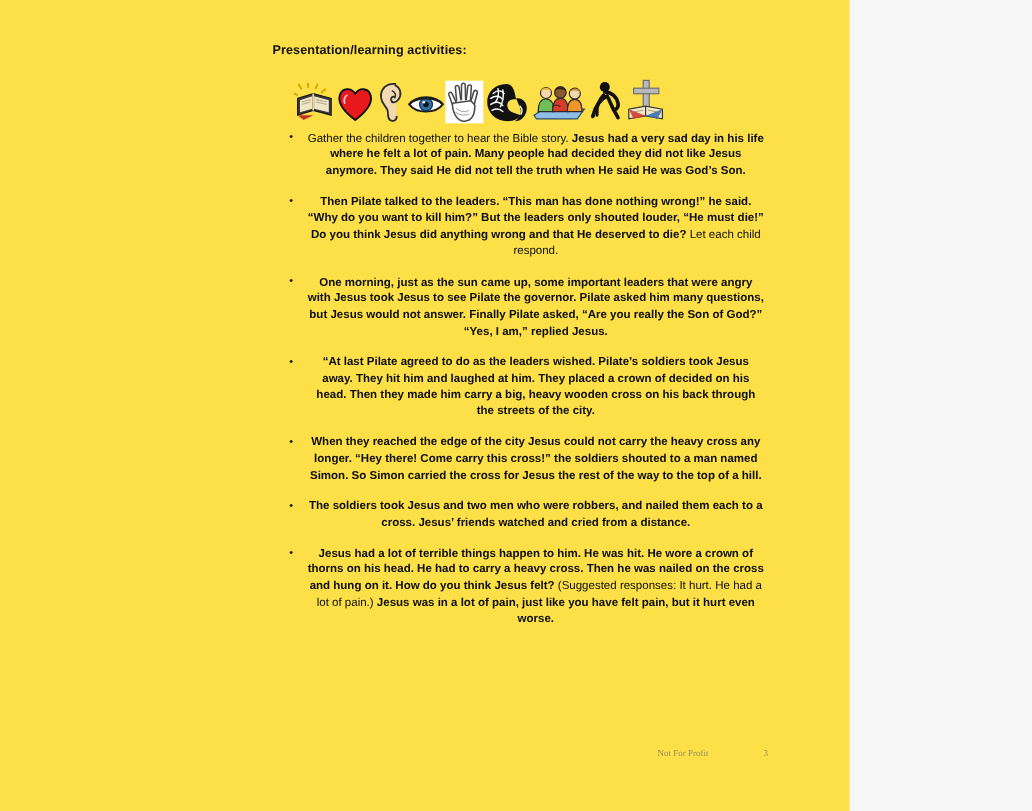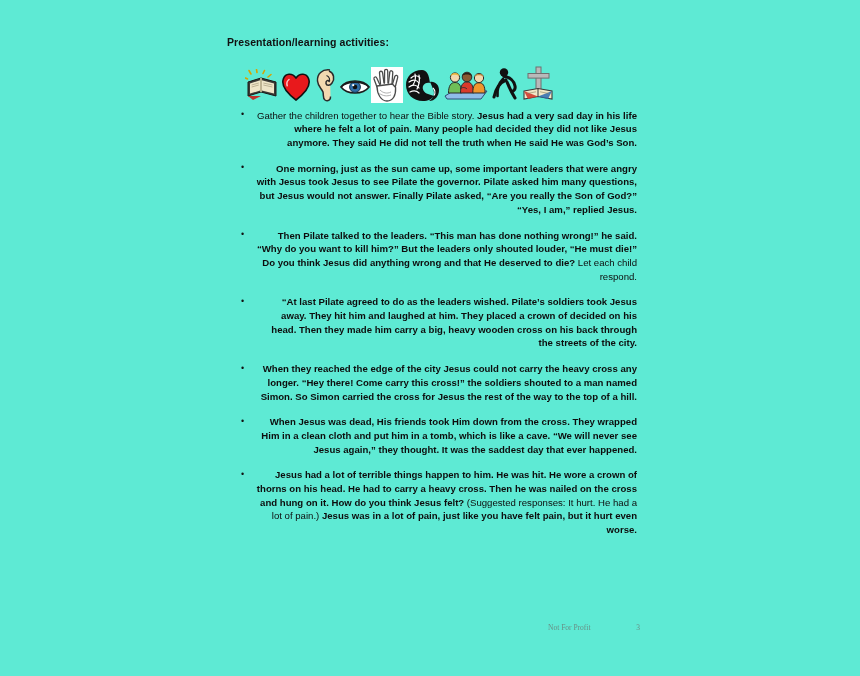--- a/index.html
+++ b/index.html
@@ -11,23 +11,23 @@
     width: 860px;
     height: 676px;
     background: #f7f7f7;
     font-family: "Liberation Sans", sans-serif;
     -webkit-font-smoothing: antialiased;
     overflow: hidden;
   }
 
   .page {
     position: relative;
-    width: 860px;
+    width: 708px;
     height: 676px;
-    background: #5eead4;
+    background: #fde047;
     text-decoration: underline;
   }
 
   .content {
     position: absolute;
     left: 227px;
     top: 36px;
     width: 410px;
   }
 
@@ -60,21 +60,21 @@
     margin: 0;
     padding: 0;
   }
   .bullets li {
     position: relative;
     padding-left: 29px;
     margin-bottom: 12px;
     font-size: 9.6px;
     line-height: 13.7px;
     color: #0d0d0d;
-    text-align: right;
+    text-align: center;
   }
   .bullets li:before {
     content: "\2022";
     position: absolute;
     left: 14px;
     top: -0.5px;
     font-size: 9px;
     color: #111111;
   }
 
@@ -230,25 +230,25 @@
             <line x1="6" y1="28.5" x2="15" y2="26.8"></line>
             <line x1="19" y1="26.8" x2="28" y2="28.5"></line>
           </g>
         </svg>
       </span>
 
     </div>
 
     <ul class="bullets">
         <li><span class="reg">Gather the children together to hear the Bible story. </span><span class="b">Jesus had a very sad day in his life where he felt a lot of pain.  Many people had decided they did not like Jesus anymore.  They said He did not tell the truth when He said He was God’s Son.</span></li>
+        <li><span class="b">Then Pilate talked to the leaders. “This man has done nothing wrong!” he said.  “Why do you want to kill him?” But the leaders only shouted louder, “He must die!” Do you think Jesus did anything wrong and that He deserved to die? </span><span class="reg">Let each child respond.</span></li>
         <li><span class="b">One morning, just as the sun came up, some important leaders that were angry with Jesus took Jesus to see Pilate the governor.  Pilate asked him many questions, but Jesus would not answer.  Finally Pilate asked, “Are you really the Son of God?” “Yes, I am,” replied Jesus.</span></li>
-        <li><span class="b">Then Pilate talked to the leaders. “This man has done nothing wrong!” he said.  “Why do you want to kill him?” But the leaders only shouted louder, “He must die!” Do you think Jesus did anything wrong and that He deserved to die? </span><span class="reg">Let each child respond.</span></li>
         <li><span class="b">  “At last Pilate agreed to do as the leaders wished. Pilate’s soldiers took Jesus away. They hit him and laughed at him. They placed a crown of decided on his head. Then they made him carry a big, heavy wooden cross on his back through the streets of the city.</span></li>
         <li><span class="b">When they reached the edge of the city Jesus could not carry the heavy cross any longer. “Hey there! Come carry this cross!” the soldiers shouted to a man named Simon. So Simon carried the cross for Jesus the rest of the way to the top of a hill.</span></li>
-        <li><span class="b">When Jesus was dead, His friends took Him down from the cross. They wrapped Him in a clean cloth and put him in a tomb, which is like a cave. “We will never see Jesus again,” they thought. It was the saddest day that ever happened.</span></li>
+        <li><span class="b">The soldiers took Jesus and two men who were robbers, and nailed them each to a cross. Jesus’ friends watched and cried from a distance.</span></li>
         <li><span class="b">Jesus had a lot of terrible things happen to him.  He was hit.  He wore a crown of thorns on his head.  He had to carry a heavy cross.  Then he was nailed on the cross and hung on it.  How do you think Jesus felt? </span><span class="reg">(Suggested responses:  It hurt.  He had a lot of pain.)  </span><span class="b">Jesus was in a lot of pain, just like you have felt pain, but it hurt even worse.</span></li>
       </ul>
 
   </div>
 
   <div class="footer">
     <span>Not For Profit</span>
     <span class="pg">3</span>
   </div>
 

